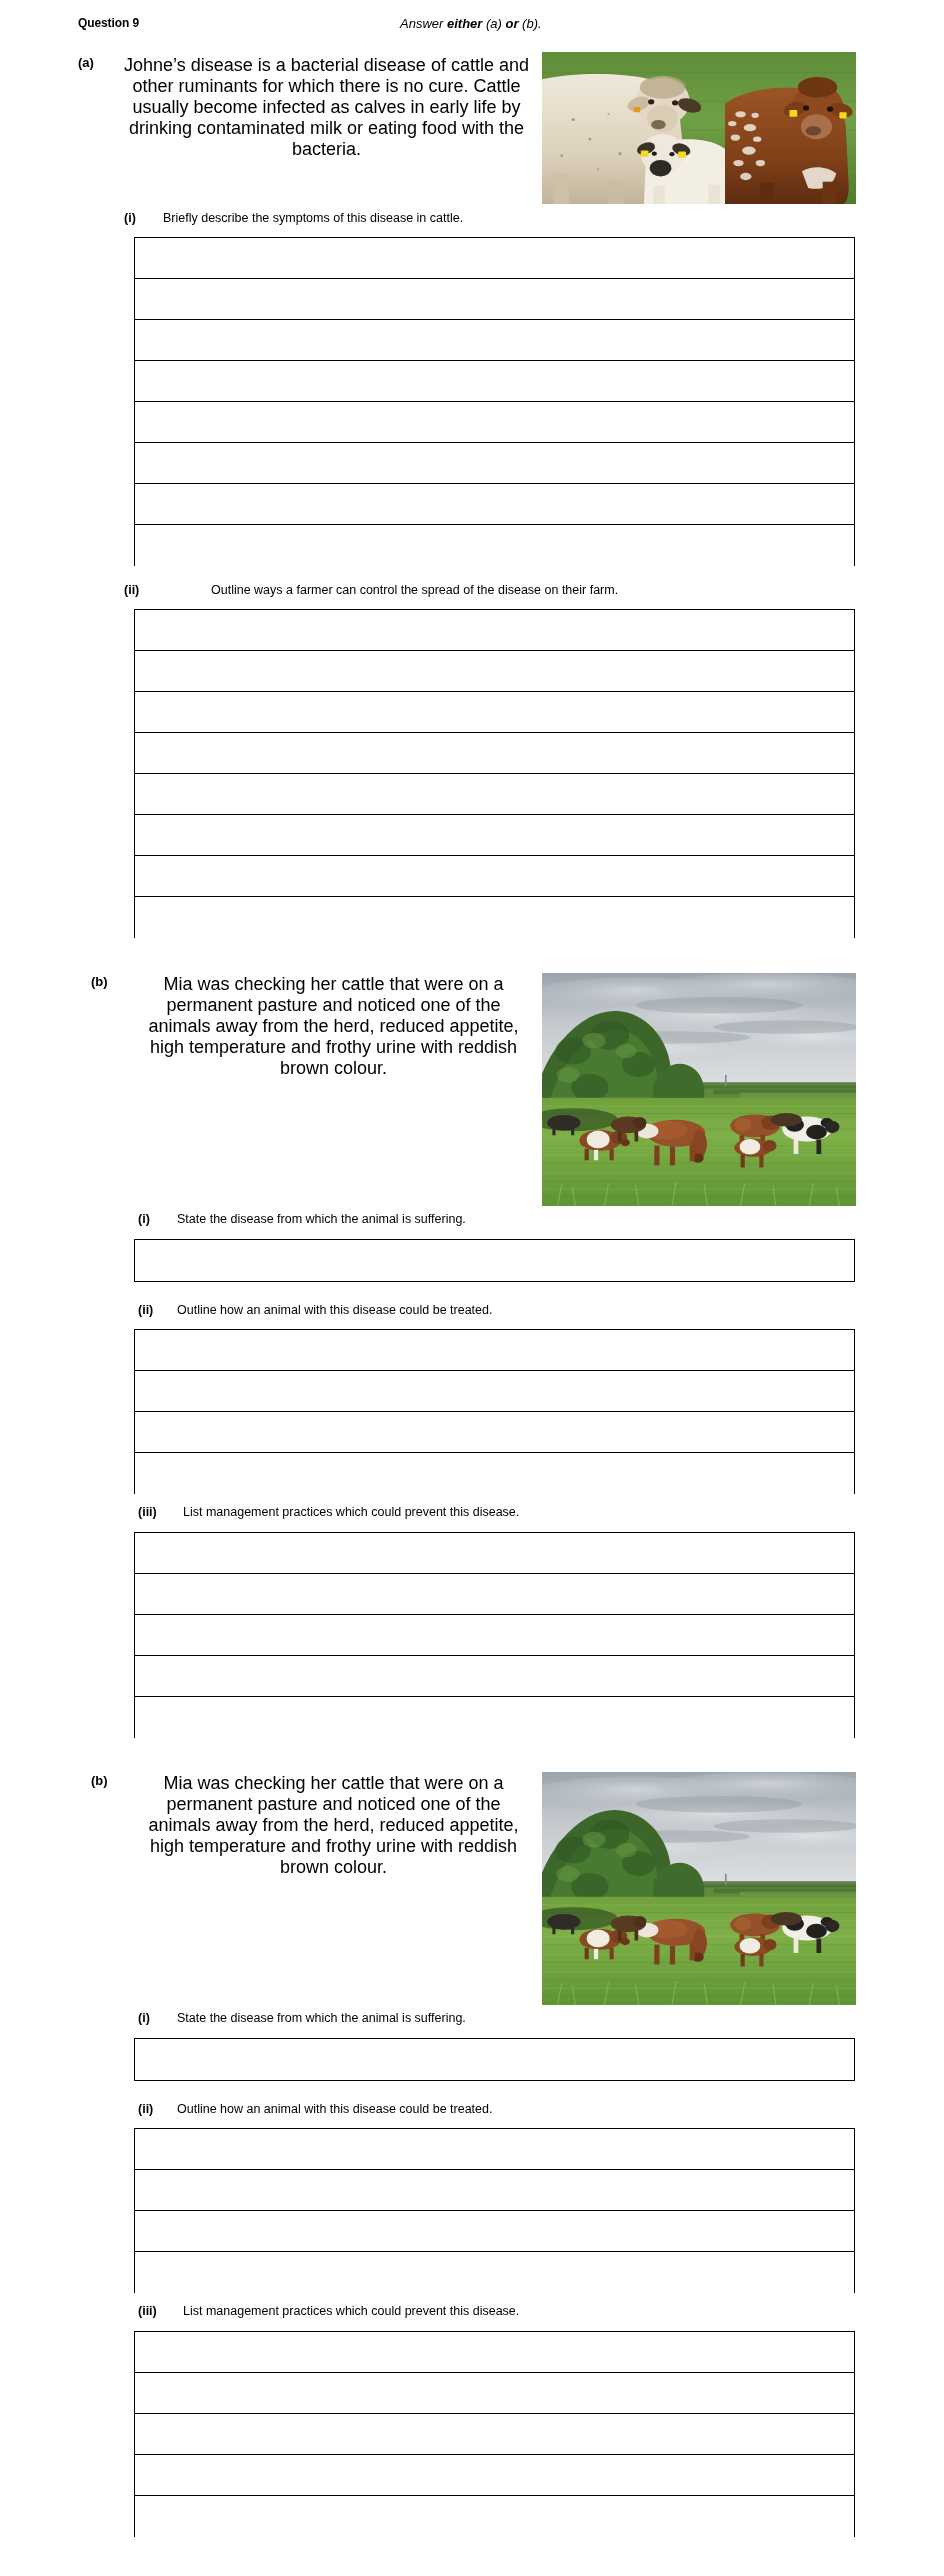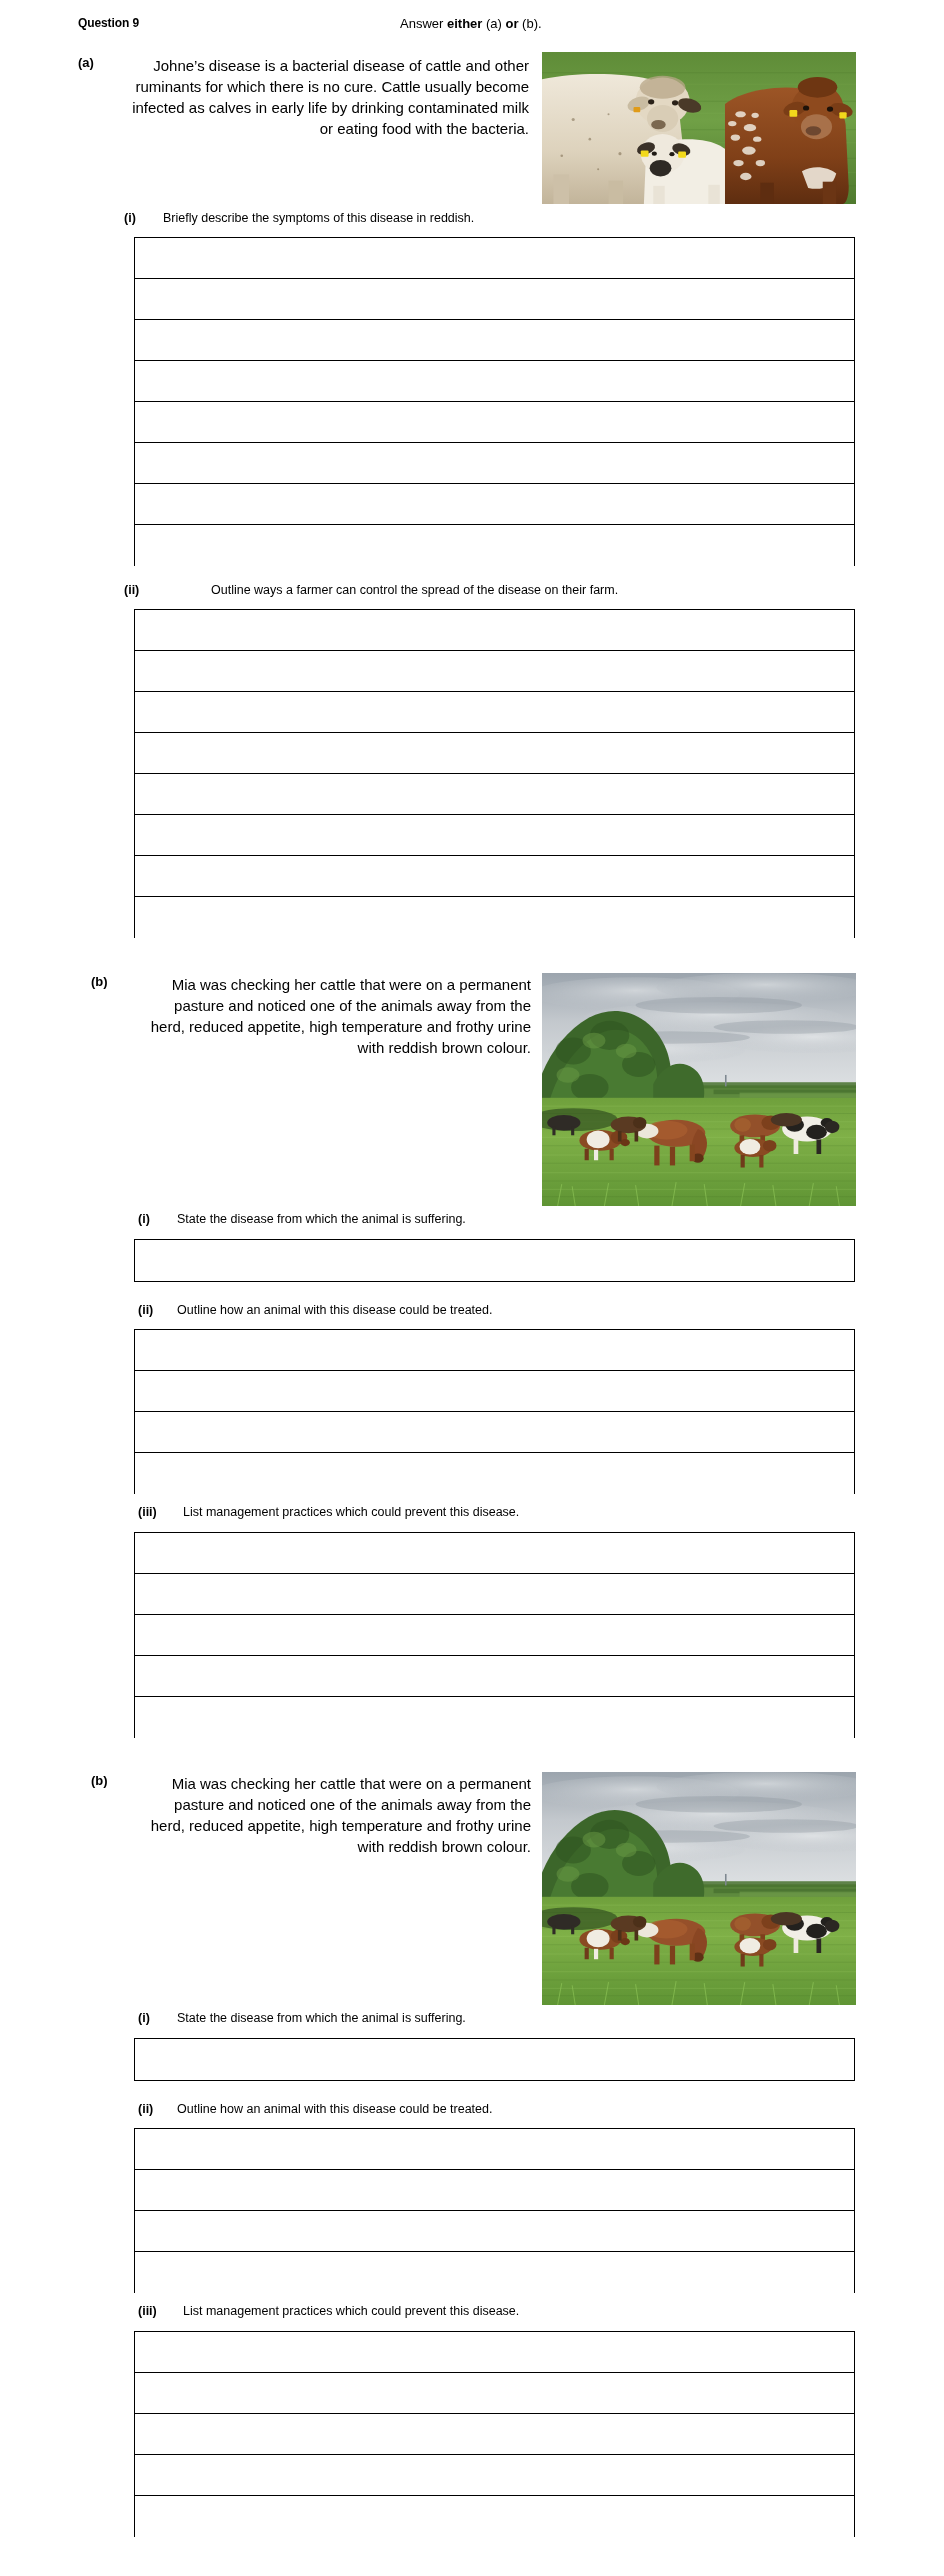--- a/index.html
+++ b/index.html
@@ -41,35 +41,36 @@
     font-weight: bold;
     letter-spacing: -0.1px;
     white-space: nowrap;
   }
   .qheader .qinstruction {
     position: absolute;
     left: 322px;
     top: 0.5px;
     font-size: 13px;
     white-space: nowrap;
+    font-style: italic;
   }
   .qheader .qinstruction b { font-weight: bold; }
 
   
   .part-label {
     position: absolute;
     font-size: 13px;
     font-weight: bold;
     white-space: nowrap;
   }
   .part-text {
     position: absolute;
-    font-size: 15px;
+    font-size: 18px;
     line-height: 21px;
-    text-align: right;
+    text-align: center;
   }
 
   .sub-label {
     position: absolute;
     font-size: 12.5px;
     font-weight: bold;
     white-space: nowrap;
   }
   .sub-text {
     position: absolute;
@@ -219,21 +220,21 @@
         <rect x="572" y="116" width="14" height="12" rx="2" fill="#f2d91c"></rect>
 
         <path d="M500 230 C520 218 548 220 566 234 C560 258 540 268 512 262 Z" fill="#efe9dd" opacity="0.9"></path>
         <rect x="420" y="252" width="26" height="41" fill="#5e2d10"></rect>
         <rect x="540" y="250" width="26" height="43" fill="#6b3514"></rect>
       </g>
     </svg>
   </div>
 
   <div class="sub-label" style="left:124px; top:211px;">(i)</div>
-  <div class="sub-text" style="left:163px; top:211px;">Briefly describe the symptoms of this disease in reddish.</div>
+  <div class="sub-text" style="left:163px; top:211px;">Briefly describe the symptoms of this disease in cattle.</div>
   <div class="answer-box" style="top:237px; height:329px;">
     <div class="answer-row"></div>
     <div class="answer-row"></div>
     <div class="answer-row"></div>
     <div class="answer-row"></div>
     <div class="answer-row"></div>
     <div class="answer-row"></div>
     <div class="answer-row"></div>
     <div class="answer-row"></div>
   </div>

